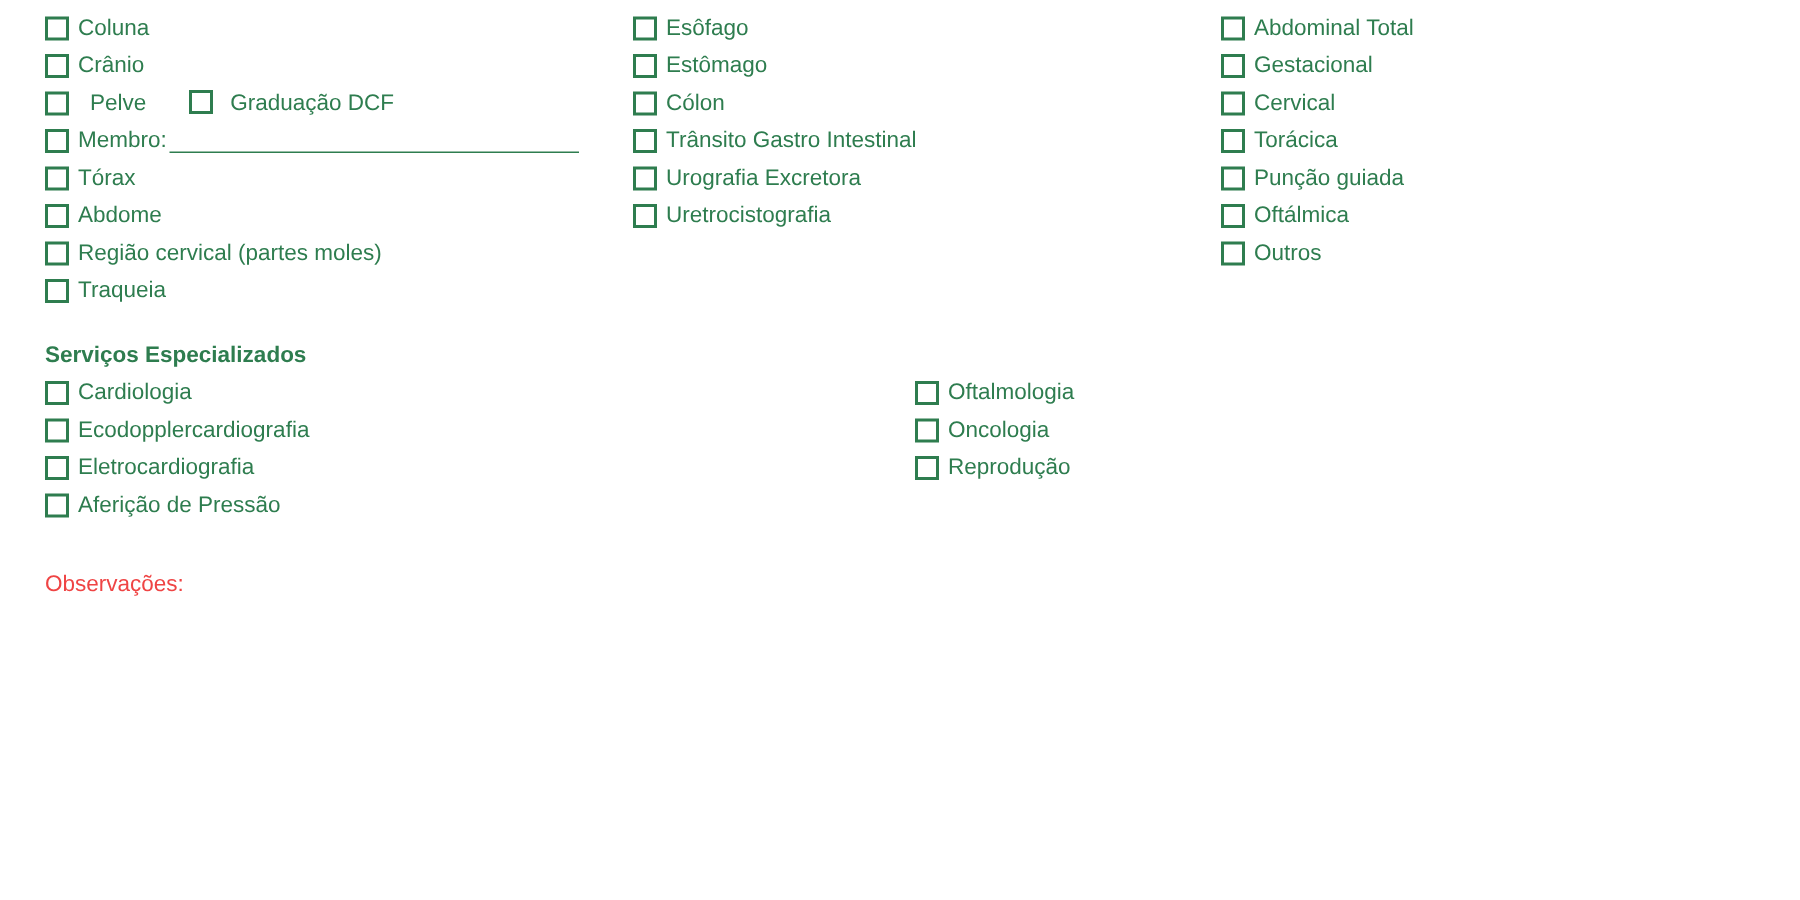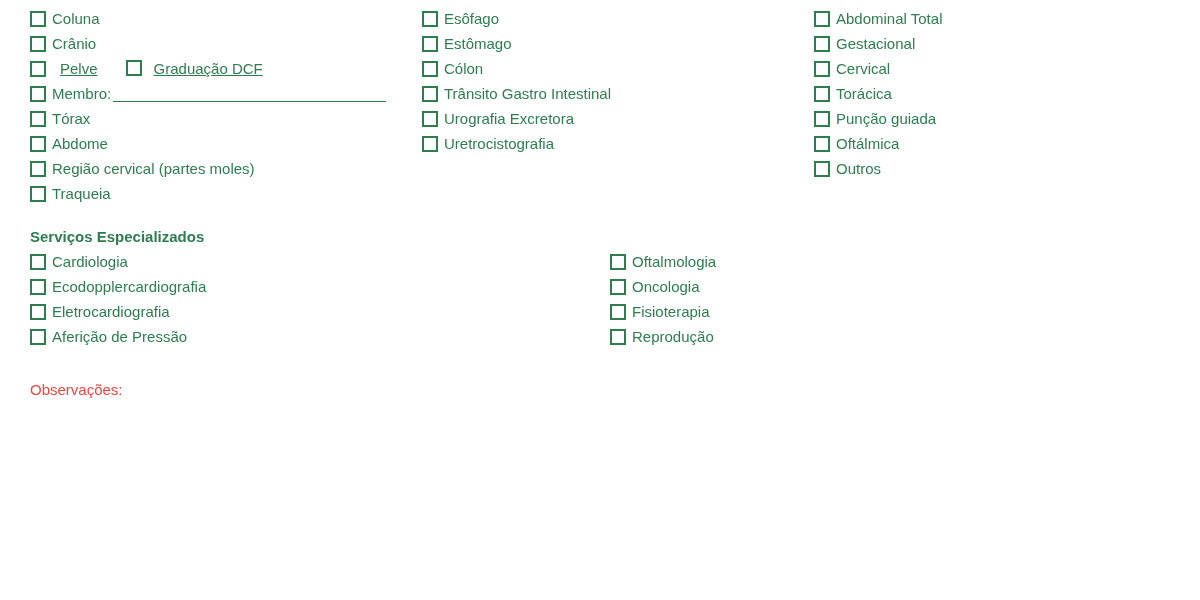--- a/index.html
+++ b/index.html
@@ -59,21 +59,20 @@
     }
     .observacoes {
       margin-top: 28px;
       color: #ef4444;
     }
     .pelve-row {
       display: flex;
       align-items: center;
       margin-bottom: 8px;
       gap: 8px;
-      text-decoration: underline;
     }
   </style>
 </head>
 <body>
 
 <div class="main-grid">
 
   <div>
 
     <div class="checkbox-item">
@@ -224,24 +223,20 @@
       <div class="checkbox-item">
         <span class="checkbox-box"></span>
         <span class="item-label">Oftalmologia</span>
       </div>
       <div class="checkbox-item">
         <span class="checkbox-box"></span>
         <span class="item-label">Oncologia</span>
       </div>
       <div class="checkbox-item">
         <span class="checkbox-box"></span>
-        <span class="item-label">Fisioterapia</span>
-      </div>
-      <div class="checkbox-item">
-        <span class="checkbox-box"></span>
         <span class="item-label">Reprodução</span>
       </div>
     </div>
   </div>
 </div>
 
 <div class="observacoes">
   <span>Observações:</span>
 </div>
 

